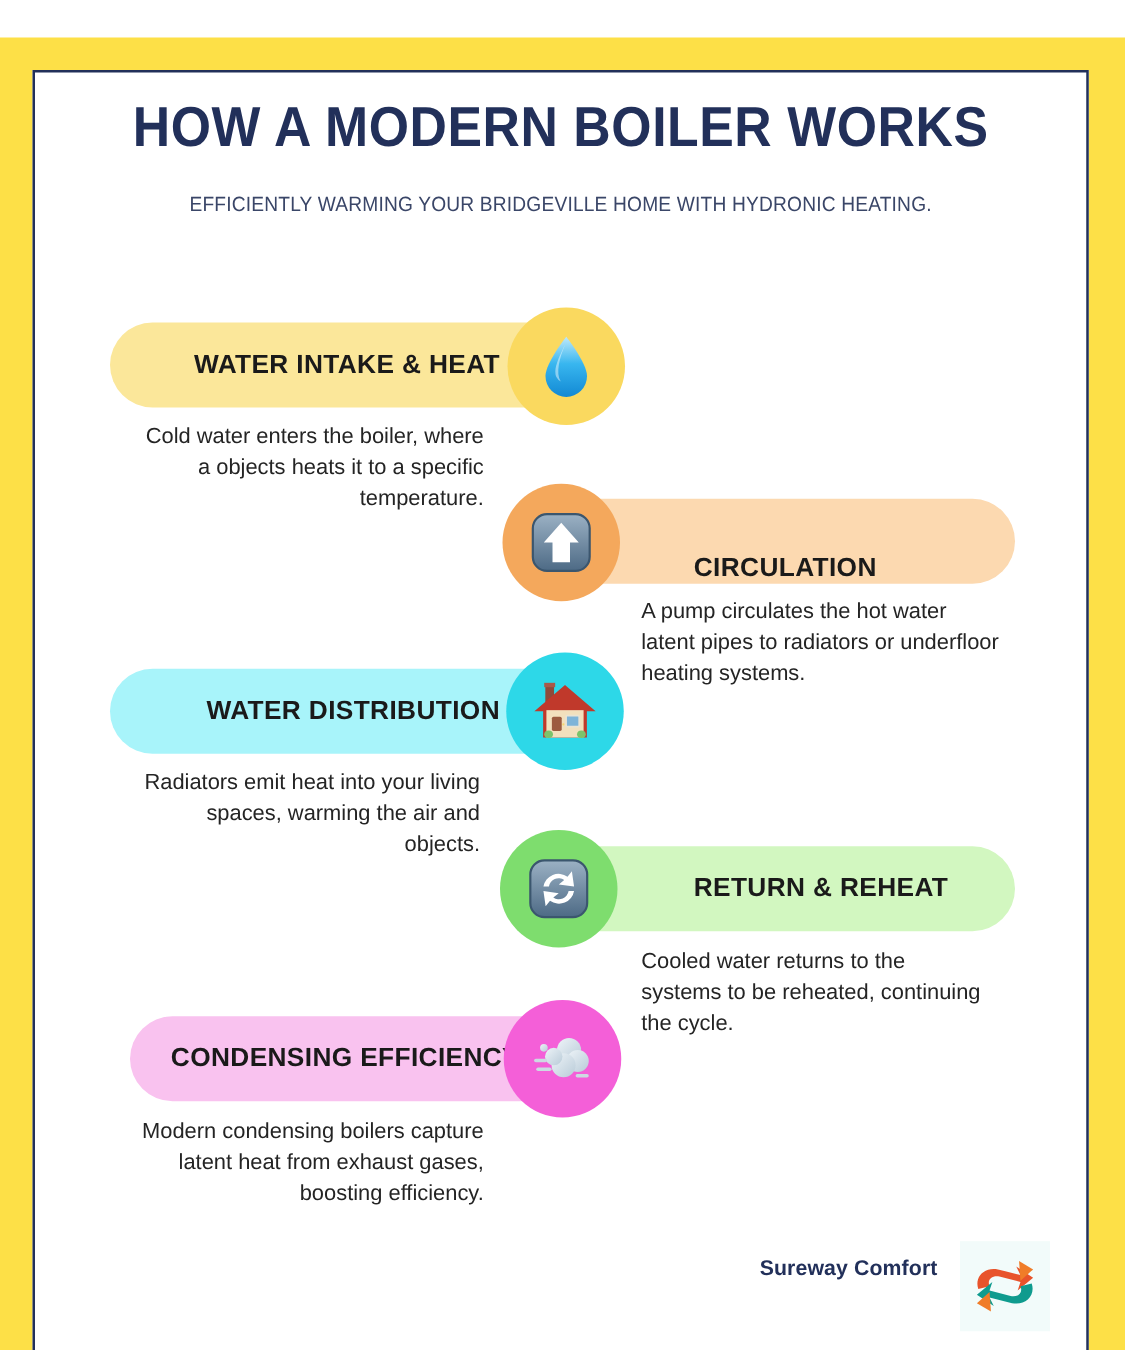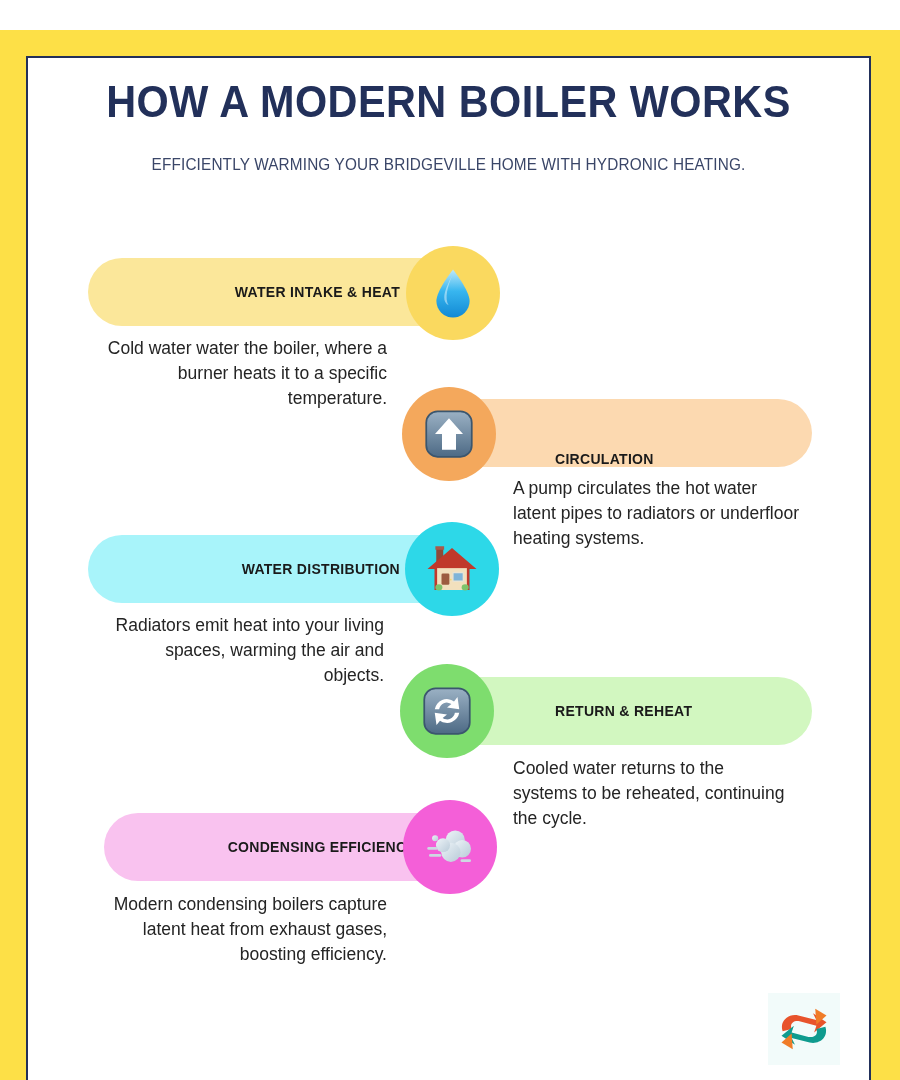--- a/index.html
+++ b/index.html
@@ -39,21 +39,21 @@
     transform:scaleX(0.93);transform-origin:center top;
   }
 
   
   .step{position:absolute;left:0;top:0;width:900px;height:0;}
   .pill{
     position:absolute;height:68px;border-radius:34px;
     display:flex;align-items:center;box-sizing:border-box;
   }
   .pill-label{
-    font-size:14px;font-weight:700;color:#1a1a1a;
+    font-size:21px;font-weight:700;color:#1a1a1a;
     letter-spacing:0.3px;white-space:nowrap;
   }
   .bubble{
     position:absolute;width:94px;height:94px;border-radius:50%;
     display:flex;align-items:center;justify-content:center;
     font-size:50px;line-height:1;
     font-family:"DejaVu Sans",sans-serif;
   }
   .bubble .emoji-art{width:56px;height:56px;display:block;}
   .desc{
@@ -105,21 +105,21 @@
             <linearGradient id="g-drop" x1="0" y1="0" x2="0" y2="1">
           <stop offset="0" stop-color="#bfe9fb"></stop>
               <stop offset="0.45" stop-color="#38b6ef"></stop>
               <stop offset="1" stop-color="#1289d4"></stop>
         </linearGradient>
           </defs>
         <path d="M32 5 C32 5 13 29 13 41 a19 19 0 0 0 38 0 C51 29 32 5 32 5 Z" fill="url(#g-drop)"></path>
         <path d="M31 12 C27 20 22 30 22 37 a10 10 0 0 0 5 9 C22 38 26 24 31 12 Z" fill="#ffffff" opacity="0.45"></path>
       </svg>
     </div>
-    <div class="desc" style="left:105px;top:306px;">Cold water water the boiler, where a burner heats it to a specific temperature.</div>
+    <div class="desc" style="left:105px;top:306px;">Cold water enters the boiler, where a objects heats it to a specific temperature.</div>
   </div>
 
   <div class="step side-right">
     <div class="pill" style="left: 440px; top: 369px; width: 372px; background: rgb(252, 217, 176); align-items: flex-end;">
       <span class="pill-label">CIRCULATION</span>
     </div>
     <div class="bubble" style="left: 402px; top: 357px; background: rgb(244, 168, 92);">
       <svg class="emoji-art" viewBox="0 0 64 64" aria-hidden="true">
         <defs>
             <linearGradient id="g-btn" x1="0" y1="0" x2="0" y2="1">
@@ -194,20 +194,21 @@
         <rect x="6" y="32" width="12" height="3.2" rx="1.6" fill="#cdd9e2"></rect>
         <rect x="8" y="40" width="14" height="3.2" rx="1.6" fill="#cdd9e2"></rect>
         <rect x="44" y="46" width="12" height="3.2" rx="1.6" fill="#cdd9e2"></rect>
       </svg>
     </div>
     <div class="desc" style="left:105px;top:862px;">Modern condensing boilers capture latent heat from exhaust gases, boosting efficiency.</div>
   </div>
 
   <div id="footer">
     <div id="footer-text">
+      <div id="brand">Sureway Comfort</div>
     </div>
     <div id="logo">
       <svg viewBox="0 0 64 64" width="72" height="72" aria-hidden="true">
         <rect x="0" y="0" width="64" height="64" fill="#f2fbfa"></rect>
         <path d="M13 34 c-3 -9 5 -16 14 -14 l16 4 -3 -6 12 8 -11 9 2 -6 -15 -4 c-5 -1 -9 2 -7 7 z" fill="#e8532b"></path>
         <path d="M51 30 c3 9 -5 16 -14 14 l-16 -4 3 6 -12 -8 11 -9 -2 6 15 4 c5 1 9 -2 7 -7 z" fill="#0f9b8e"></path>
         <path d="M42 14 l10 6 -9 8 z" fill="#f07c28"></path>
         <path d="M22 50 l-10 -6 9 -8 z" fill="#f07c28"></path>
       </svg>
     </div>

